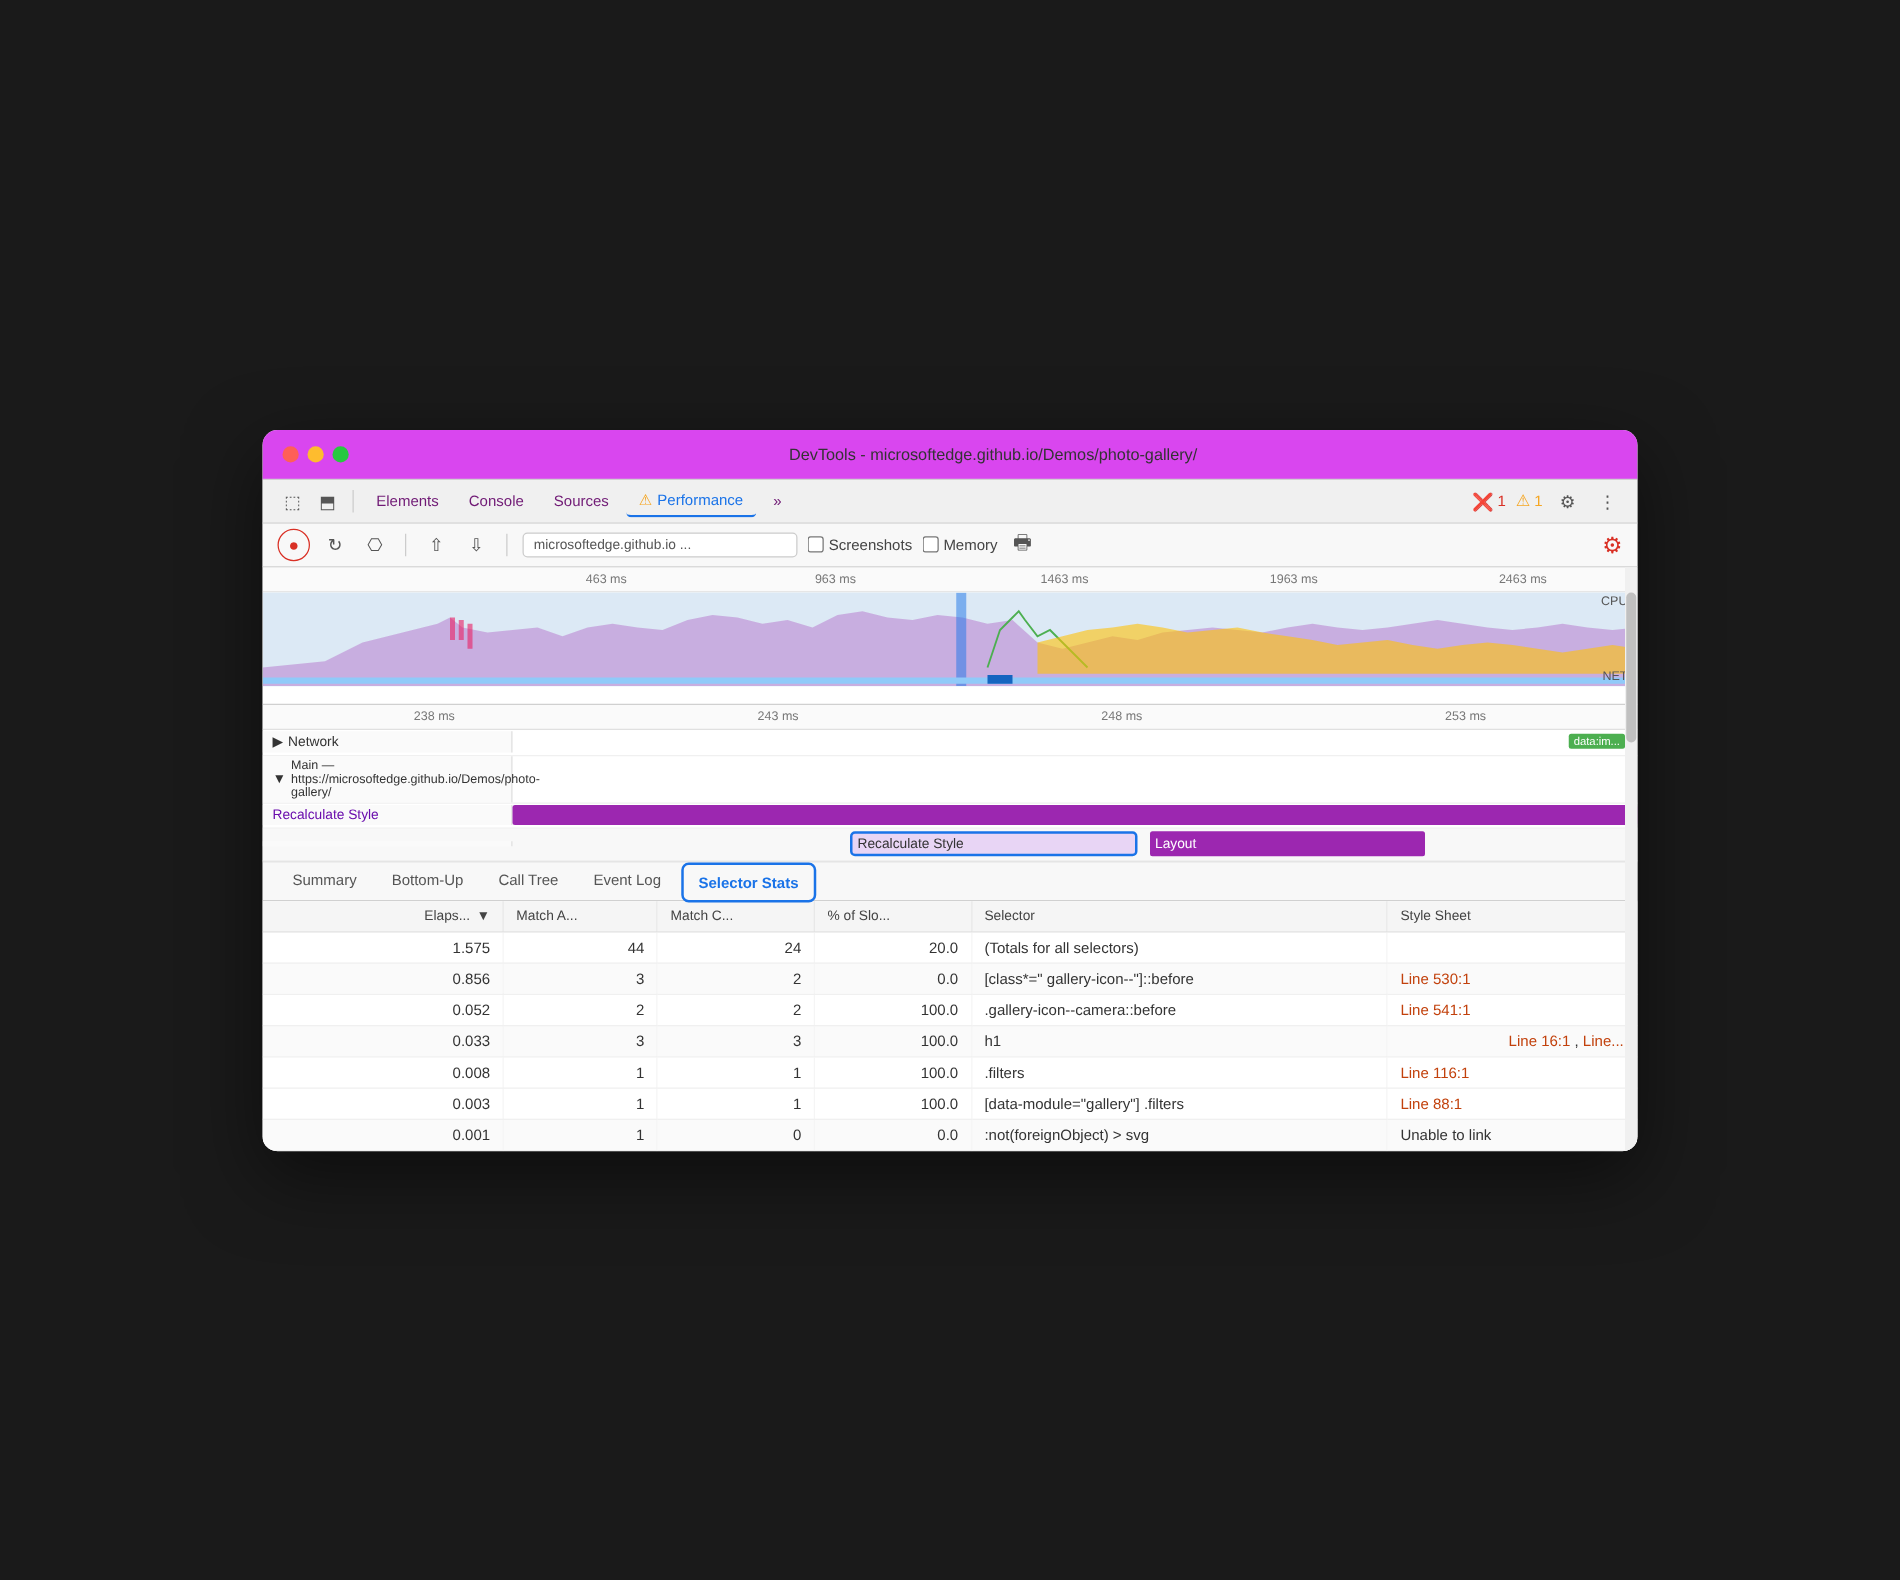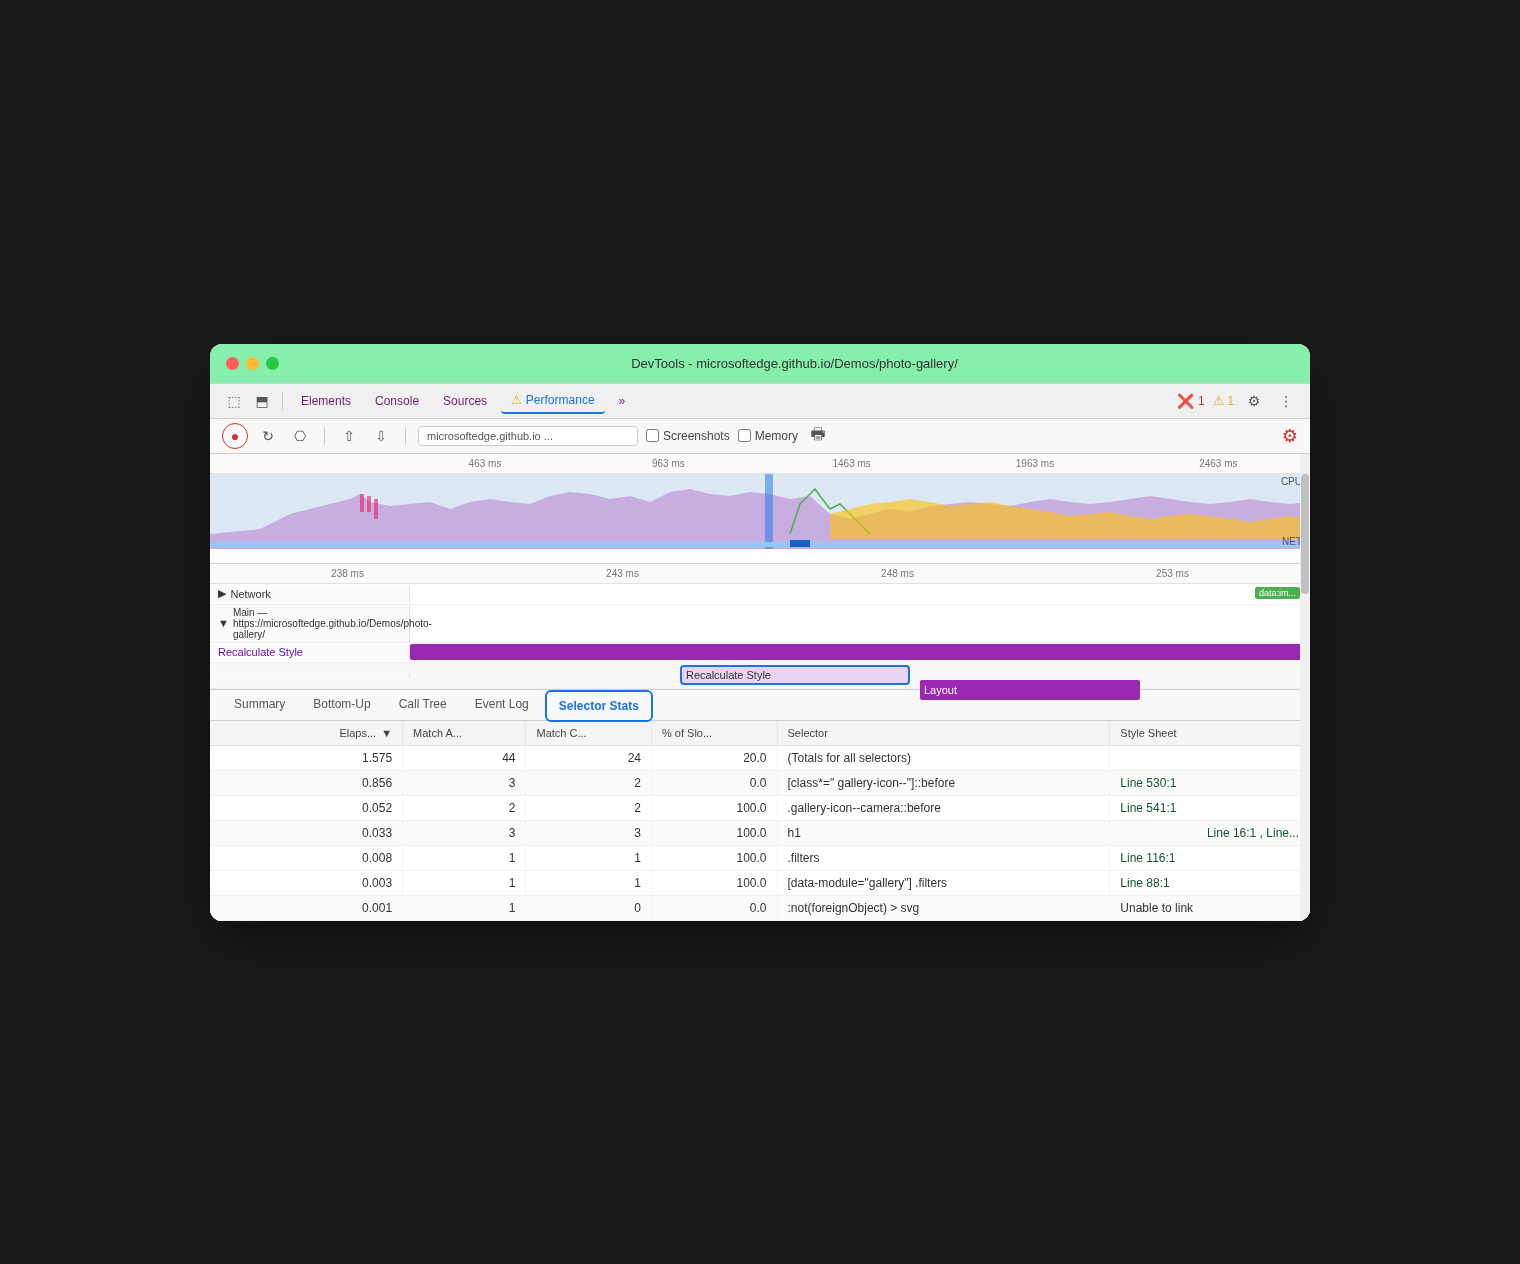--- a/index.html
+++ b/index.html
@@ -12,21 +12,21 @@
       font-family: -apple-system, BlinkMacSystemFont, 'Segoe UI', sans-serif;
     }
     .window {
       width: 1100px;
       background: #f5f5f5;
       border-radius: 12px;
       box-shadow: 0 20px 60px rgba(0,0,0,0.5);
       overflow: hidden;
     }
     .titlebar {
-      background: #86efac;
+      background: #d946ef;
       padding: 12px 16px;
       display: flex;
       align-items: center;
       gap: 8px;
       border-bottom: 1px solid #d0d0d0;
     }
     .traffic-lights {
       display: flex;
       gap: 7px;
       margin-right: 8px;
@@ -322,21 +322,21 @@
       color: #333;
     }
     .data-table td:first-child,
     .data-table td:nth-child(2),
     .data-table td:nth-child(3),
     .data-table td:nth-child(4) {
       text-align: right;
       font-variant-numeric: tabular-nums;
     }
     .link-blue {
-      color: #14532d;
+      color: #c2410c;
       text-decoration: none;
       cursor: pointer;
     }
     .sort-arrow { margin-left: 2px; }
 
     .scrollbar-track {
       position: absolute;
       right: 0;
       top: 0;
       bottom: 0;
@@ -498,21 +498,21 @@
         </div>
 
         <div class="flame-row" style="height:26px;background:#f8f8f8;">
           <div class="flame-label"></div>
           <div class="flame-content" style="position:relative;height:26px;">
 
             <div class="flame-bar flame-recalc-outline" style="left:30%;width:230px;top:3px;height:20px;font-size:11px;color:#333;border:2.5px solid #1a73e8;background:#e8d5f5;">
               <span>Recalculate Style</span>
             </div>
 
-            <div class="flame-bar" style="left:calc(30% + 240px);width:220px;top:18px;height:20px;background:#9c27b0;font-size:11px;">
+            <div class="flame-bar" style="left:calc(30% + 240px);width:220px;top:3px;height:20px;background:#9c27b0;font-size:11px;">
               <span>Layout</span>
             </div>
           </div>
         </div>
       </div>
 
       <div class="tabs-panel">
         <div class="panel-tab">
           <span>Summary</span>
         </div>

